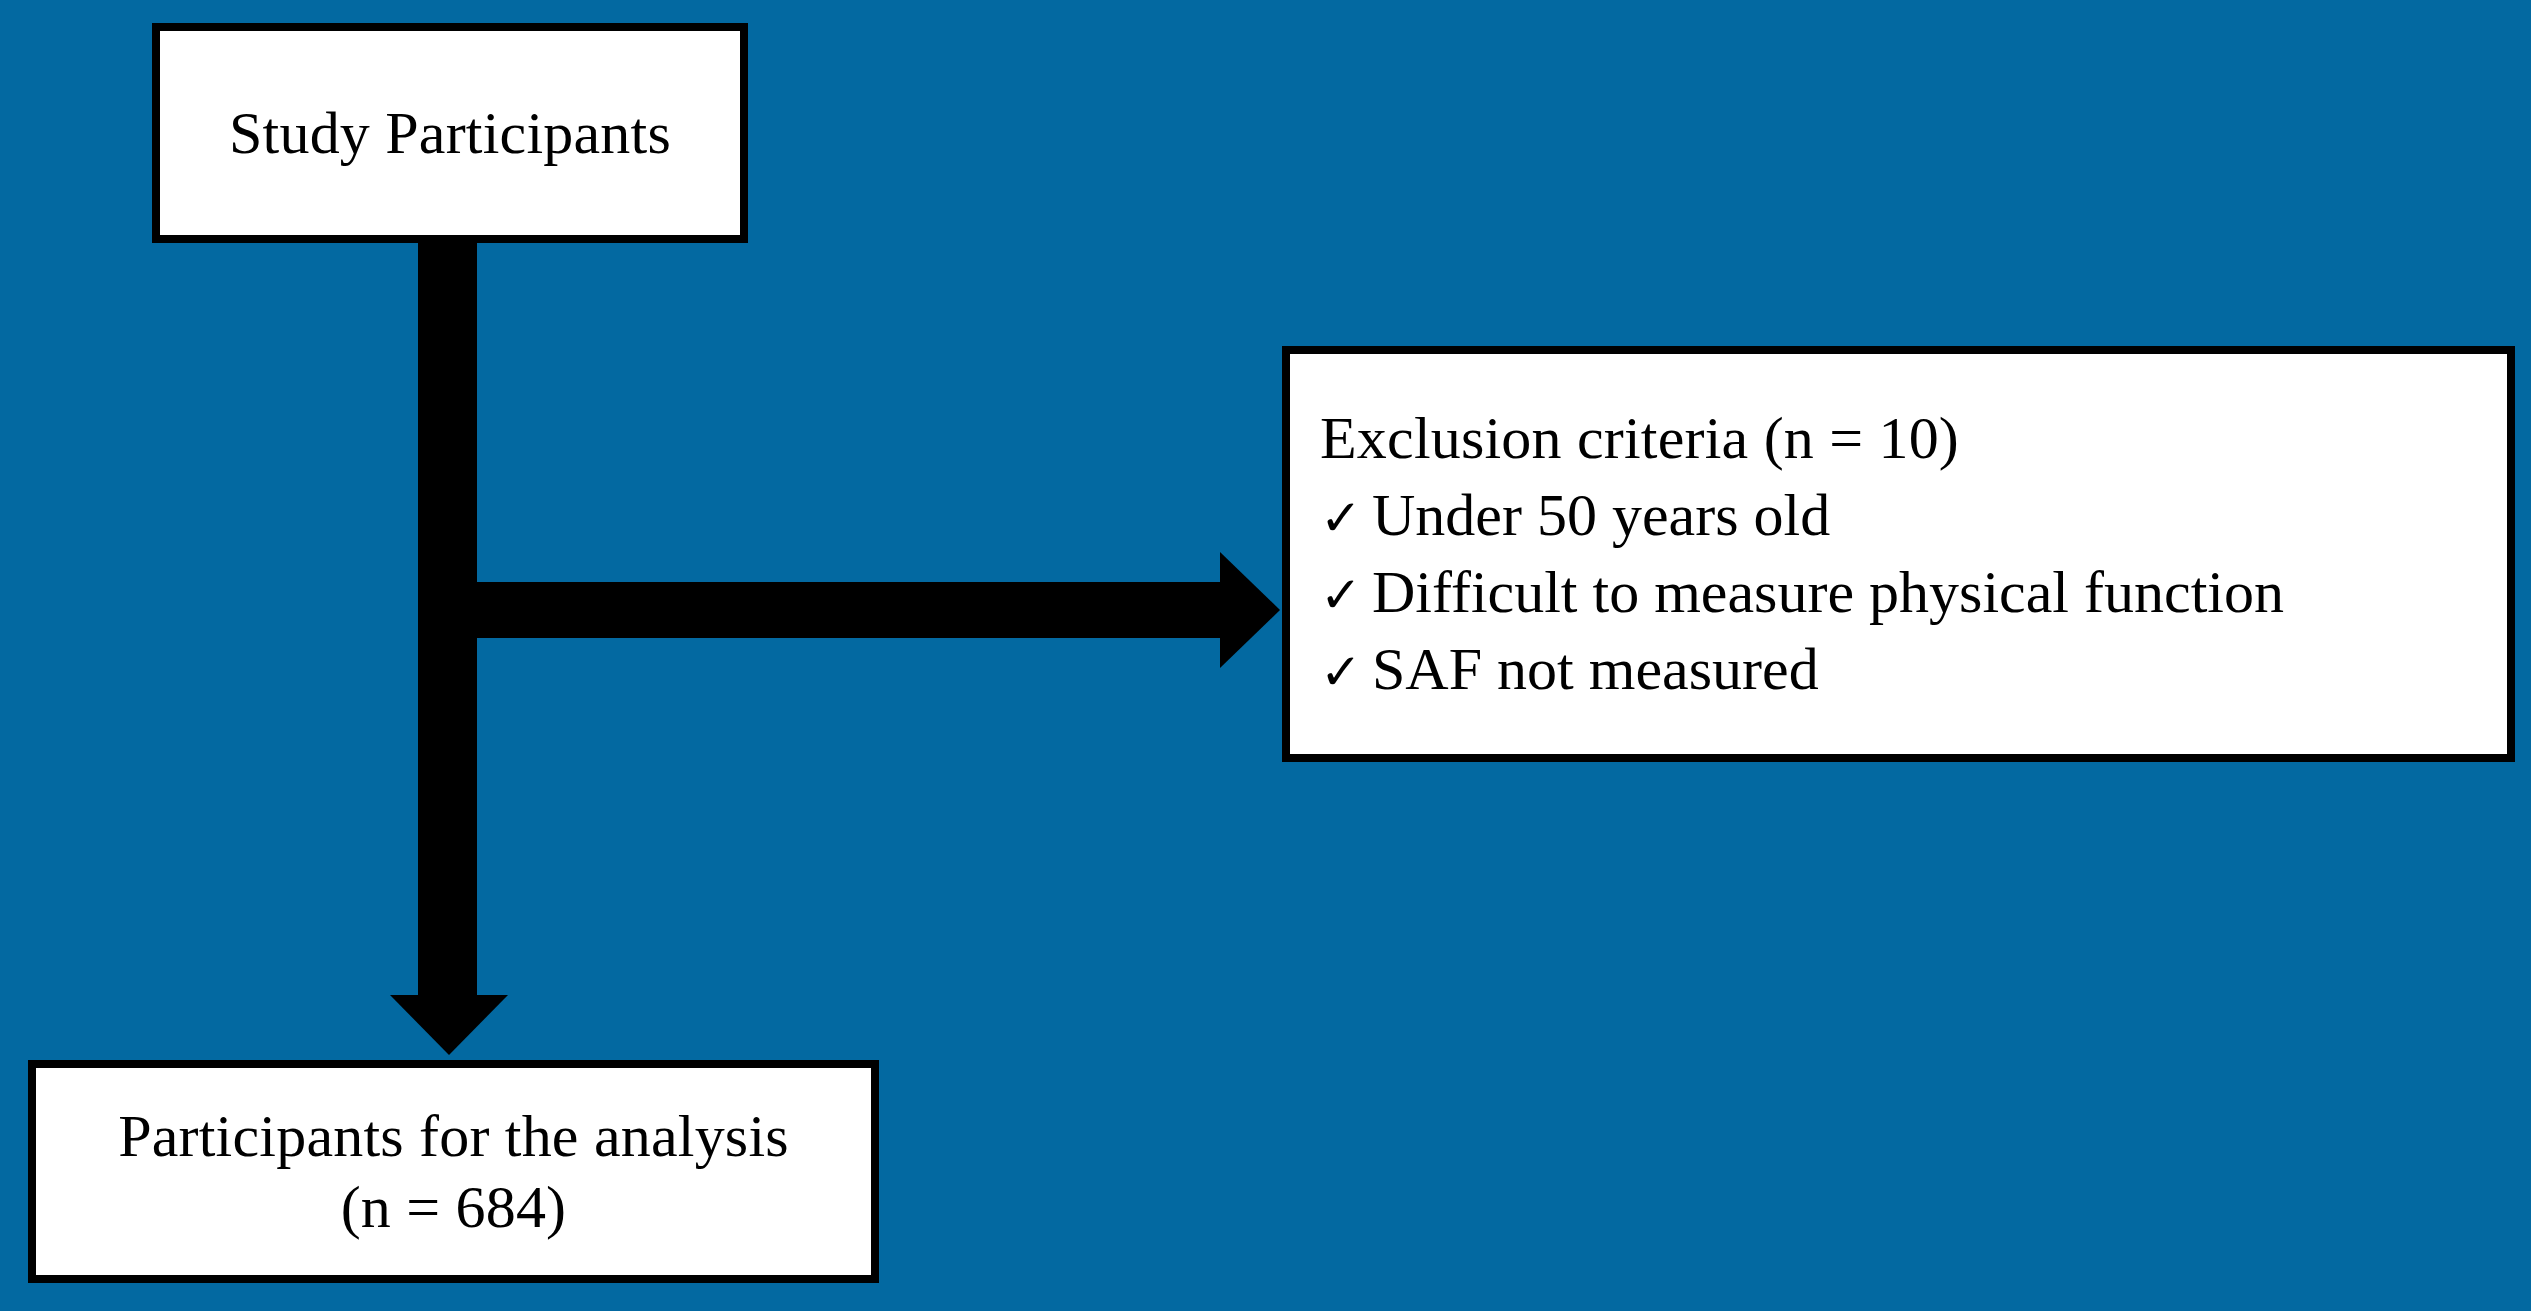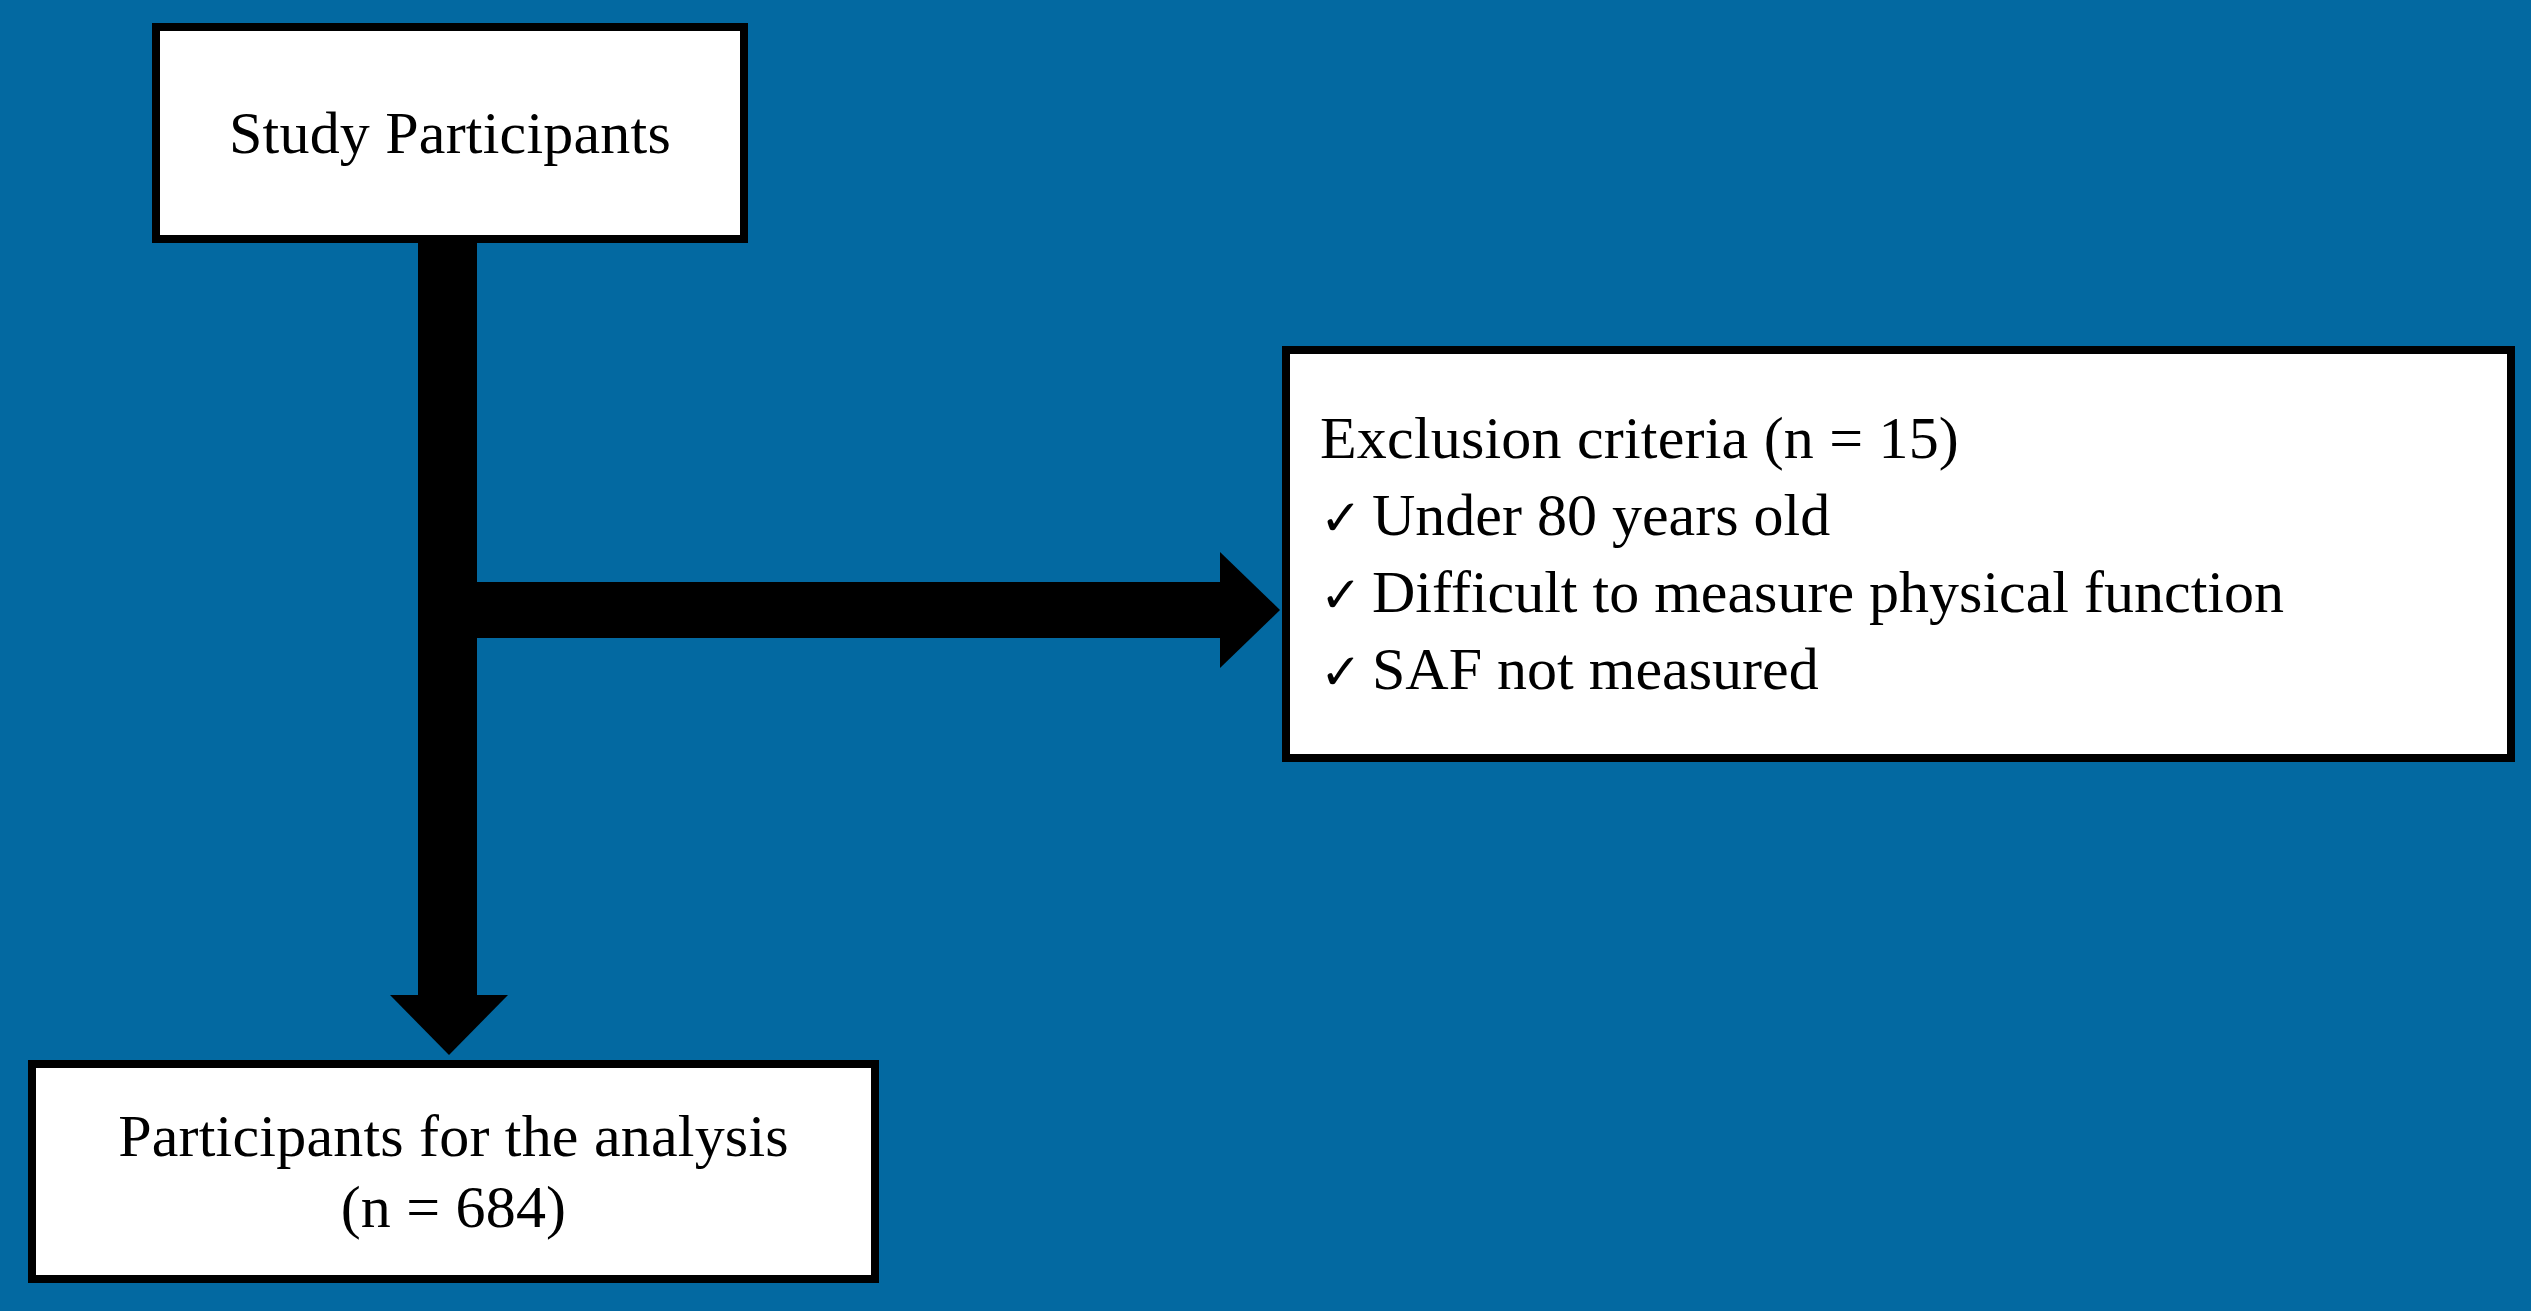--- a/index.html
+++ b/index.html
@@ -155,25 +155,25 @@
     <span class="box-line">Study Participants</span>
   </div>
 
   <div class="connector" id="trunk-vertical"></div>
   <div class="connector" id="arrowhead-down"></div>
 
   <div class="connector" id="branch-horizontal"></div>
   <div class="connector" id="arrowhead-right"></div>
 
   <div class="flow-box box-left" id="box-exclusion-criteria">
-    <span class="box-line">Exclusion criteria (n = 15)</span>
+    <span class="box-line">Exclusion criteria (n = 10)</span>
     <ul class="criteria-list">
       <li class="criteria-item">
         <span class="check-icon">✓</span>
-        <span>Under 80 years old</span>
+        <span>Under 50 years old</span>
       </li>
       <li class="criteria-item">
         <span class="check-icon">✓</span>
         <span>Difficult to measure physical function</span>
       </li>
       <li class="criteria-item">
         <span class="check-icon">✓</span>
         <span>SAF not measured</span>
       </li>
     </ul>

